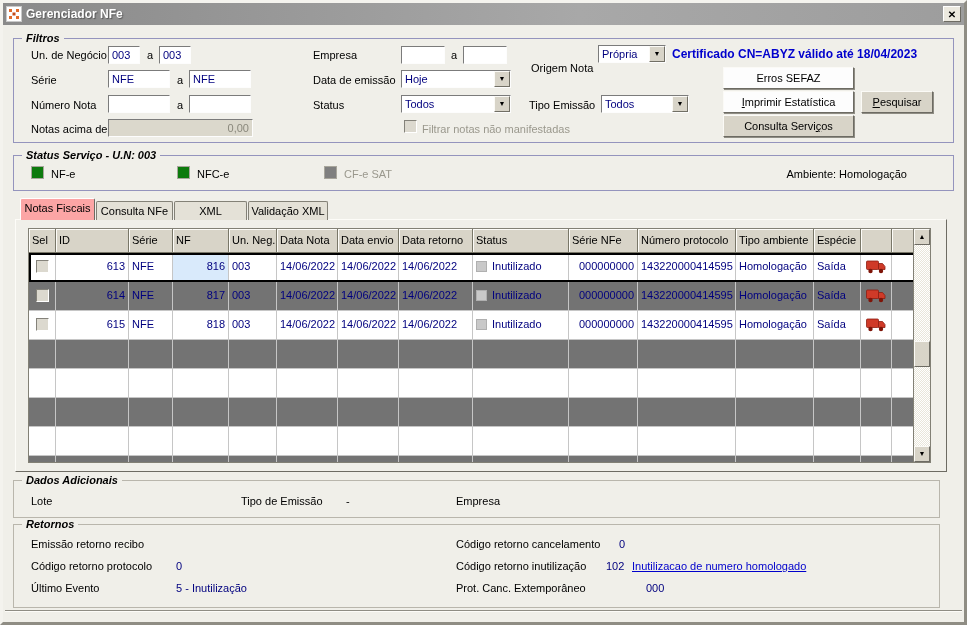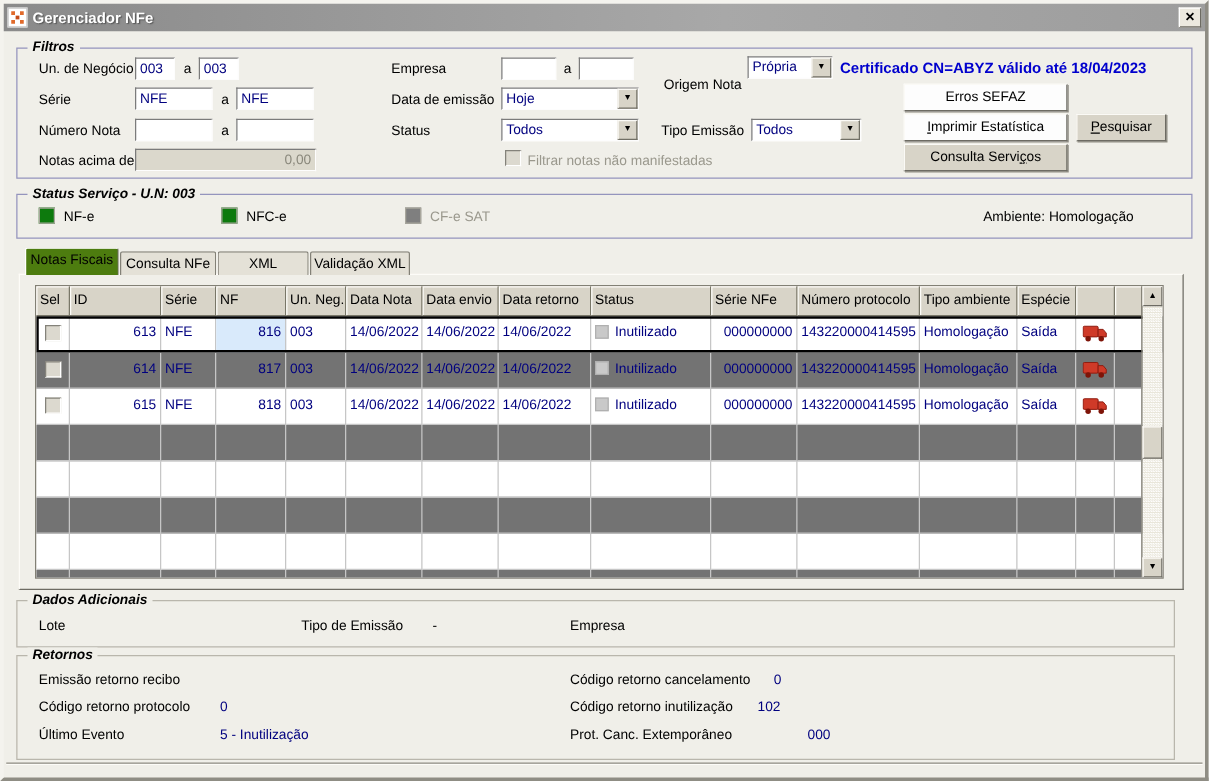--- a/index.html
+++ b/index.html
@@ -37,21 +37,21 @@
   .btn.white { background:#fdfdfd; }
   .cert { position:absolute; color:#0000cd; font-weight:bold; font-size:12px; white-space:nowrap; }
   .chk { position:absolute; width:13px; height:13px; background:#dcd9cf; border:1px solid; border-color:#84827a #fff #fff #84827a; }
   .dim { color:#9a988d; }
   .sq { position:absolute; width:13px; height:13px; border:1px solid #a8a69c; }
 
   
   .tabs { position:absolute; display:flex; align-items:flex-end; }
   .tab { height:19px; line-height:18px; text-align:center; background:#e4e1d7; border:1px solid #838177; border-bottom:none;
          border-top-left-radius:2px; border-top-right-radius:2px; margin-right:1px; color:#000; }
-  .tab.active { height:22px; background:#4d7c0f; border-color:#fff #6d6b63 #f0efe9 #fff; position:relative; z-index:3;text-align:center; }
+  .tab.active { height:22px; background:#fca5a5; border-color:#fff #6d6b63 #f0efe9 #fff; position:relative; z-index:3;text-align:center; }
   .tabpage { position:absolute; background:#f0efe9; border:1px solid; border-color:#fdfcf8 #6d6b63 #6d6b63 #fdfcf8; z-index:1; }
 
   
   .grid { position:absolute; background:#fff; border:1px solid #828075; overflow:hidden; }
   .grow { display:flex; height:29px; }
   .grow.alt { background:#737373; }
   .grow.selected { outline:2px solid #000; outline-offset:-2px; }
   .gcell { flex:none; height:100%; border-right:1px solid #c6c6c6; border-bottom:1px solid #c6c6c6;
            color:#00007f; line-height:27px; padding:0 3px; overflow:hidden; white-space:nowrap; }
   .gcell.r { text-align:right; }
@@ -363,19 +363,20 @@
       <span class="val" style="left:162px; top:11px;"></span>
       <span class="lbl" style="left:17px; top:33px;">Código retorno protocolo</span>
       <span class="val" style="left:162px; top:33px;">0</span>
       <span class="lbl" style="left:17px; top:55px;">Último Evento</span>
       <span class="val" style="left:162px; top:55px;">5 - Inutilização</span>
 
       <span class="lbl" style="left:442px; top:11px;">Código retorno cancelamento</span>
       <span class="val" style="left:605px; top:11px;">0</span>
       <span class="lbl" style="left:442px; top:33px;">Código retorno inutilização</span>
       <span class="val" style="left:592px; top:33px;">102</span>
+      <span class="val blue-link" style="left:618px; top:33px;">Inutilizacao de numero homologado</span>
       <span class="lbl" style="left:442px; top:55px;">Prot. Canc. Extemporâneo</span>
       <span class="val" style="left:632px; top:55px;">000</span>
     </div>
 
     <div class="statusbar"></div>
   </div>
 </div>
 
 </body></html>

